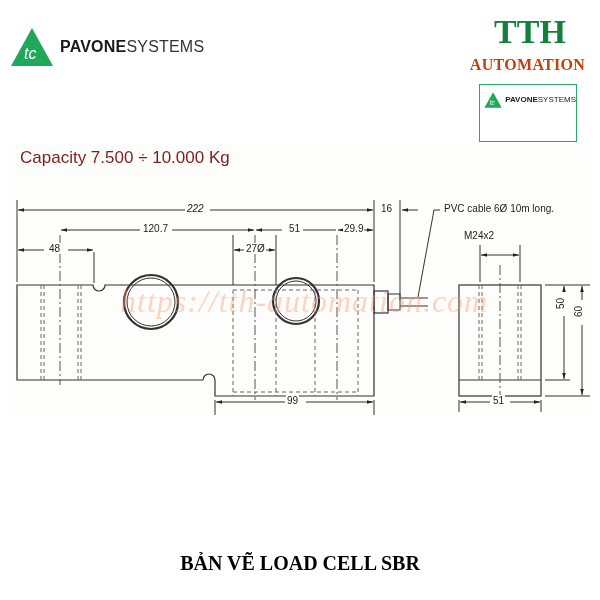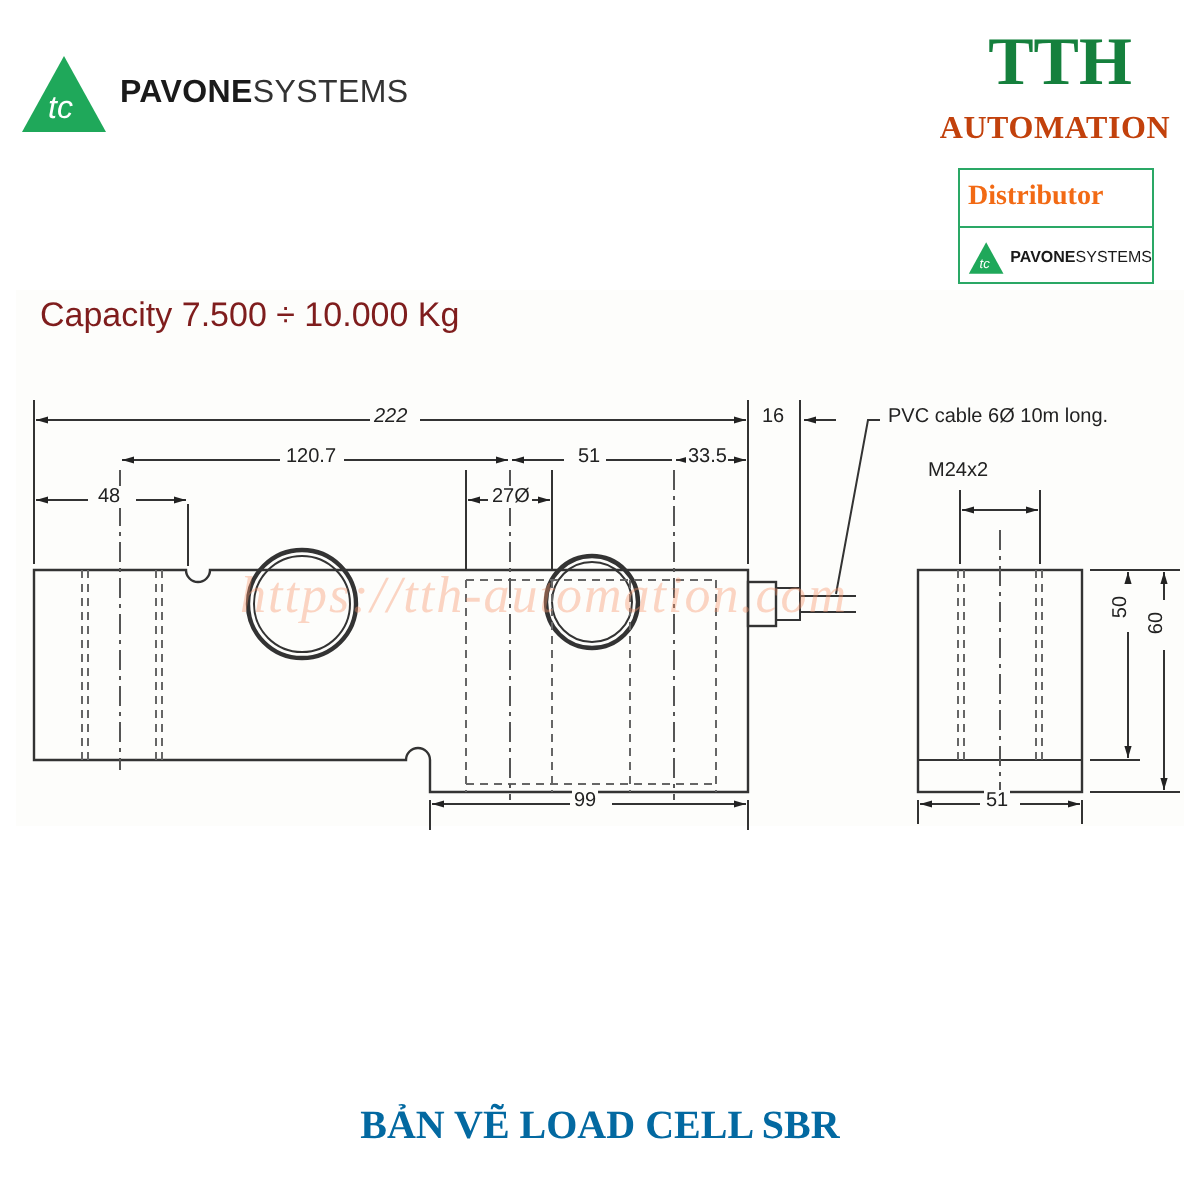--- a/index.html
+++ b/index.html
@@ -11,42 +11,41 @@
   .pavone-text span.sys { font-weight:normal; color:#333; }
   .tth-title { left:470px; top:14px; width:120px; text-align:center; font-family:"Liberation Serif", serif; font-weight:bold; font-size:34px; color:#15803d; line-height:36px; }
   .tth-sub { left:455px; top:56px; width:145px; text-align:center; font-family:"Liberation Serif", serif; font-weight:bold; font-size:16px; color:#c2410c; letter-spacing:0.3px; }
   .dist-box { left:479px; top:84px; width:98px; height:58px; border:1px solid #2aa866; box-sizing:border-box; }
   .dist-label { height:28px; border-bottom:1px solid #2aa866; font-family:"Liberation Serif", serif; font-weight:bold; color:#f26a14; font-size:14px; line-height:28px; padding-left:4px; }
   .dist-logo { height:29px; display:flex; align-items:center; padding-left:4px; }
   .dist-logo-text { font-size:8px; color:#1a1a1a; margin-left:3px; }
   .drawing-bg { left:8px; top:145px; width:584px; height:268px; background:#fdfdfb; }
   .capacity { left:20px; top:148px; font-size:17px; color:#7f1d1d; }
   .dim { font-size:10px; color:#222; background:#fdfdfb; padding:0 1px; }
-  .caption { left:0; top:552px; width:600px; text-align:center; font-family:"Liberation Serif", serif; font-weight:bold; font-size:20px; color:#0369a1; }
-  .watermark { left:120px; top:283px; font-family:"Liberation Serif", serif; font-style:italic; font-size:26px; color:rgba(248,150,110,0.4); letter-spacing:1px; }
+  .caption { left:0; top:552px; width:600px; text-align:center; font-family:"Liberation Serif", serif; font-weight:bold; font-size:20px; color:#000000; }
+  .watermark { left:120px; top:283px; font-family:"Liberation Serif", serif; font-style:italic; font-size:32px; color:rgba(248,150,110,0.4); letter-spacing:1px; }
   svg text { font-family:"Liberation Sans", sans-serif; }
 </style>
 </head>
 <body>
 
 <div class="abs pavone-logo">
   <svg width="44" height="42" viewBox="0 0 44 42">
     <polygon points="22,2 43,40 1,40" fill="#1fa85a"></polygon>
     <text x="14" y="33" font-size="16" fill="#ffffff" font-family="Liberation Serif, serif" font-style="italic">tc</text>
   </svg>
   <div class="pavone-text">
     <b>PAVONE</b><span class="sys">SYSTEMS</span>
   </div>
 </div>
 
 <div class="abs tth-title">TTH</div>
 <div class="abs tth-sub">AUTOMATION</div>
 
 <div class="abs dist-box">
-  <div class="dist-label">Distributor</div>
   <div class="dist-logo">
     <svg width="22" height="20" viewBox="0 0 44 42">
       <polygon points="22,2 43,40 1,40" fill="#1fa85a"></polygon>
       <text x="14" y="33" font-size="16" fill="#ffffff" font-family="Liberation Serif, serif" font-style="italic">tc</text>
     </svg>
     <span class="dist-logo-text"><b>PAVONE</b><span>SYSTEMS</span></span>
   </div>
 </div>
 
 <div class="abs drawing-bg"></div>
@@ -142,21 +141,21 @@
     <line x1="459" y1="400" x2="459" y2="412"></line>
     <line x1="541" y1="400" x2="541" y2="412"></line>
     <line x1="460" y1="402" x2="490" y2="402" marker-start="url(#arr)"></line>
     <line x1="510" y1="402" x2="540" y2="402" marker-end="url(#arr)"></line>
   </g>
 </svg>
 
 <div class="abs dim" style="left:186px;top:203px;font-style:italic;">222</div>
 <div class="abs dim" style="left:142px;top:223px;">120.7</div>
 <div class="abs dim" style="left:288px;top:223px;">51</div>
-<div class="abs dim" style="left:343px;top:223px;">33.5</div>
+<div class="abs dim" style="left:343px;top:223px;">29.9</div>
 <div class="abs dim" style="left:48px;top:243px;">48</div>
 <div class="abs dim" style="left:245px;top:243px;">27Ø</div>
 <div class="abs dim" style="left:380px;top:203px;">16</div>
 <div class="abs dim" style="left:443px;top:203px;">PVC cable 6Ø 10m long.</div>
 <div class="abs dim" style="left:286px;top:395px;">99</div>
 <div class="abs dim" style="left:463px;top:230px;">M24x2</div>
 <div class="abs dim" style="left:554px;top:298px;transform:rotate(-90deg);">50</div>
 <div class="abs dim" style="left:572px;top:306px;transform:rotate(-90deg);">60</div>
 <div class="abs dim" style="left:492px;top:395px;">51</div>
 

